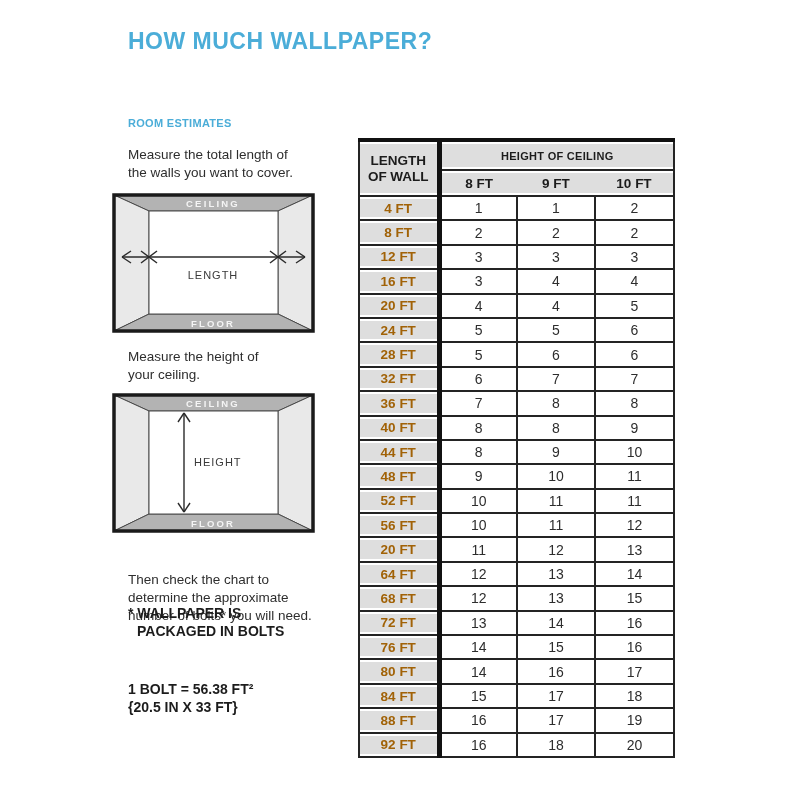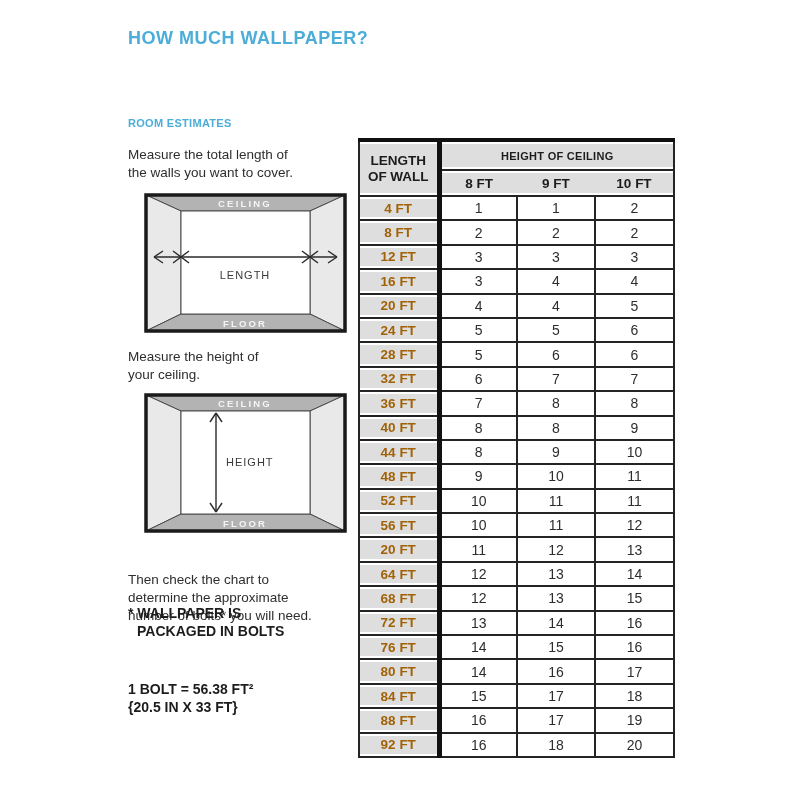--- a/index.html
+++ b/index.html
@@ -3,40 +3,40 @@
 <meta charset="utf-8">
 <style>
   html,body { margin:0; padding:0; background:#fff; }
   .page {
     position:relative; width:800px; height:800px; background:#ffffff;
     font-family:"Liberation Sans", sans-serif; color:#2e2e2e; overflow:hidden;
   }
   .abs { position:absolute; }
 
   .page-title {
-    left:128px; top:28px; font-size:18px; font-weight:bold;
+    left:128px; top:28px; font-size:23px; font-weight:bold;
     color:var(--accent,#4BADD8); letter-spacing:0.5px;
   }
   .section-heading {
     font-size:11px; font-weight:bold; color:var(--accent,#4BADD8); letter-spacing:0.3px;
   }
   .room-heading { left:128px; top:117px; }
   .table-heading { left:358px; top:117px; width:315px; text-align:center; }
 
   .bodytext { left:128px; font-size:13.5px; line-height:18px; white-space:pre-line; color:#2e2e2e; }
   .step1 { top:146px; }
   .step2 { top:348px; }
   .step3 { top:551px;margin-top:20px; }
 
   .boldnote { left:128px; font-size:14px; font-weight:bold; line-height:17.5px; color:#1c1c1c; }
   .footnote { top:605px; }
   .footnote .indent { padding-left:9px; }
   .boltspec { top:681px; }
 
-  .diagram { left:144px; width:230px; height:140px; }
+  .diagram { left:112px; width:230px; height:140px; }
   .diagram1 { top:193px; }
   .diagram2 { top:393px; }
   .diagram svg { display:block; }
   .diag-band-label { font-size:9.5px; font-weight:bold; letter-spacing:2.2px; fill:#f4f4f4; }
   .diag-dim-label  { font-size:11px; letter-spacing:1px; fill:#3a3a3a; }
 
   
   .tablewrap { left:358px; top:138px; width:315px; }
   table.bolts {
     border-collapse:collapse; table-layout:fixed; width:315px;

